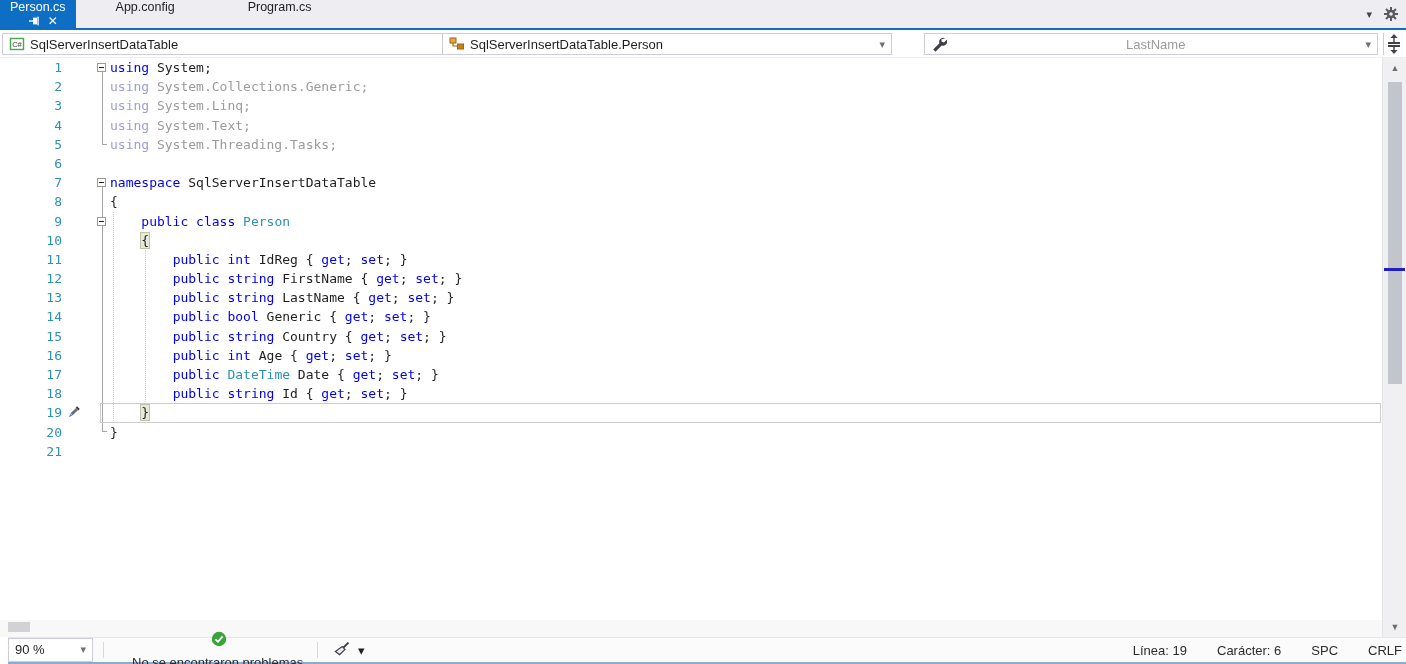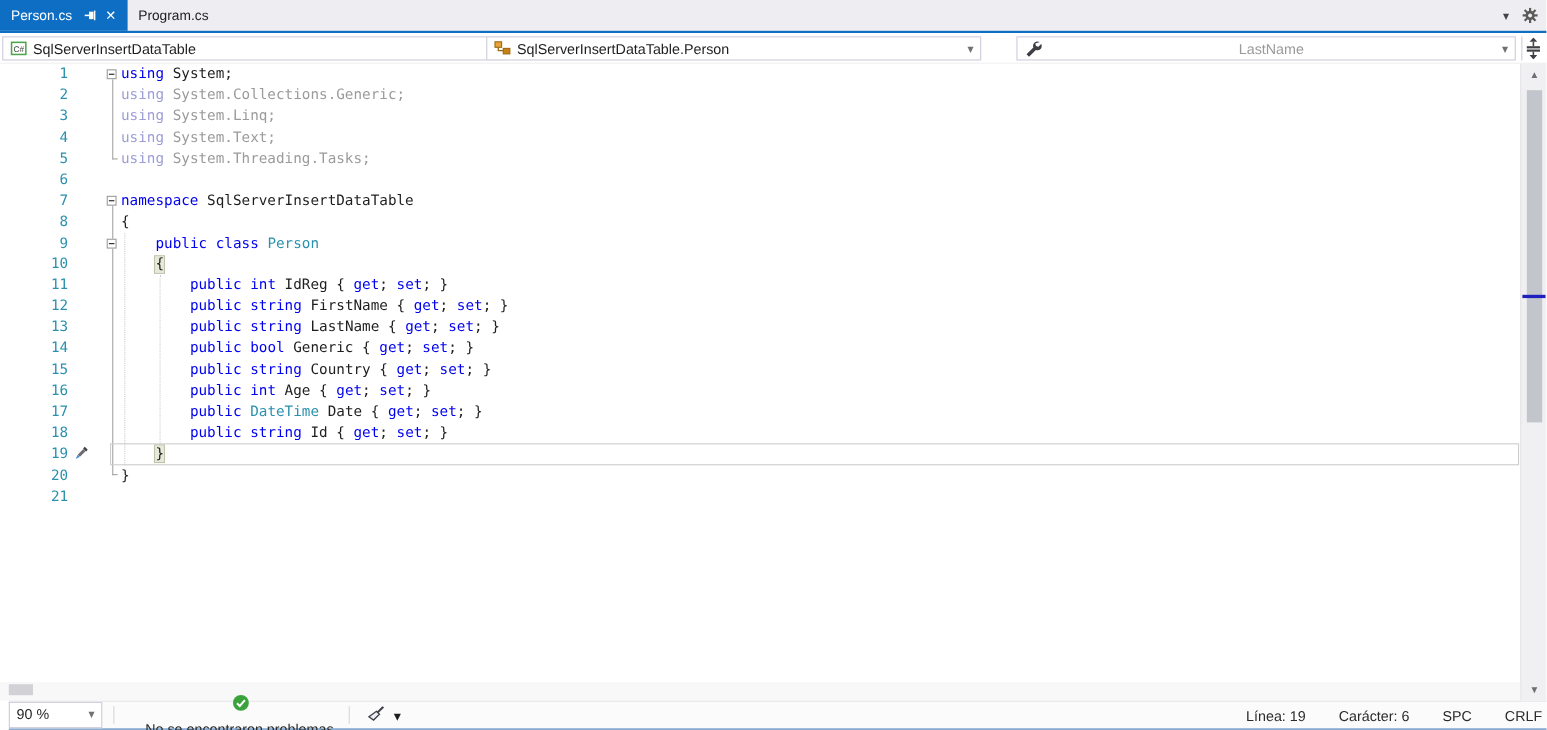--- a/index.html
+++ b/index.html
@@ -3,21 +3,21 @@
 <meta charset="utf-8">
 <style>
   * { margin:0; padding:0; box-sizing:border-box; }
   html,body { width:1406px; height:664px; overflow:hidden; }
   body { font-family:"Liberation Sans", sans-serif; font-size:13px; color:#1e1e1e; background:#fff; }
   .window { position:relative; width:1406px; height:664px; background:#fff; }
 
   
   .tabstrip { position:absolute; left:0; top:0; width:1406px; height:30px;
               background:#EEEEF2; border-bottom:2px solid var(--active_tab); display:flex; }
-  .tab { height:28px; display:flex; align-items:center; padding:0 10px; cursor:default; }
+  .tab { height:28px; display:flex; align-items:center; padding:0 10px; cursor:default;flex-direction:column; }
   .tab.active { background:var(--active_tab); color:#fff; }
   .tab .tab-label { font-size:12.5px; }
   .tab.inactive { color:#1e1e1e; width:139px; }
   .tab.inactive.t3 { width:130px; }
   .tab-icons { display:flex; align-items:center; margin-left:10px; gap:8px; }
   .tabstrip-right { margin-left:auto; display:flex; align-items:center; gap:12px; padding-right:8px; color:#555; }
   .chev { font-size:11px; color:#444; }
   .closex { font-size:12px; color:#fff; }
 
   
@@ -104,20 +104,23 @@
         <svg class="pin" width="12" height="12" viewBox="0 0 12 12">
           <g fill="#fff">
               <rect x="1" y="5.3" width="4" height="1.4"></rect>
               <rect x="5" y="2.6" width="4" height="6.8"></rect>
               <rect x="9.4" y="1.6" width="1.3" height="8.8"></rect>
             </g>
         </svg>
         <span class="closex">✕</span>
       </span>
     </div>
+    <div class="tab inactive t2">
+      <span class="tab-label">App.config</span>
+    </div>
     <div class="tab inactive t3">
       <span class="tab-label">Program.cs</span>
     </div>
     <div class="tabstrip-right">
       <span class="chev">▾</span>
       <svg width="14" height="14" viewBox="0 0 14 14">
         <g fill="#5A5A5A">
           <rect x="6" y="0" width="2" height="14"></rect>
           <rect x="0" y="6" width="14" height="2"></rect>
           <rect x="6" y="0" width="2" height="14" transform="rotate(45 7 7)"></rect>

